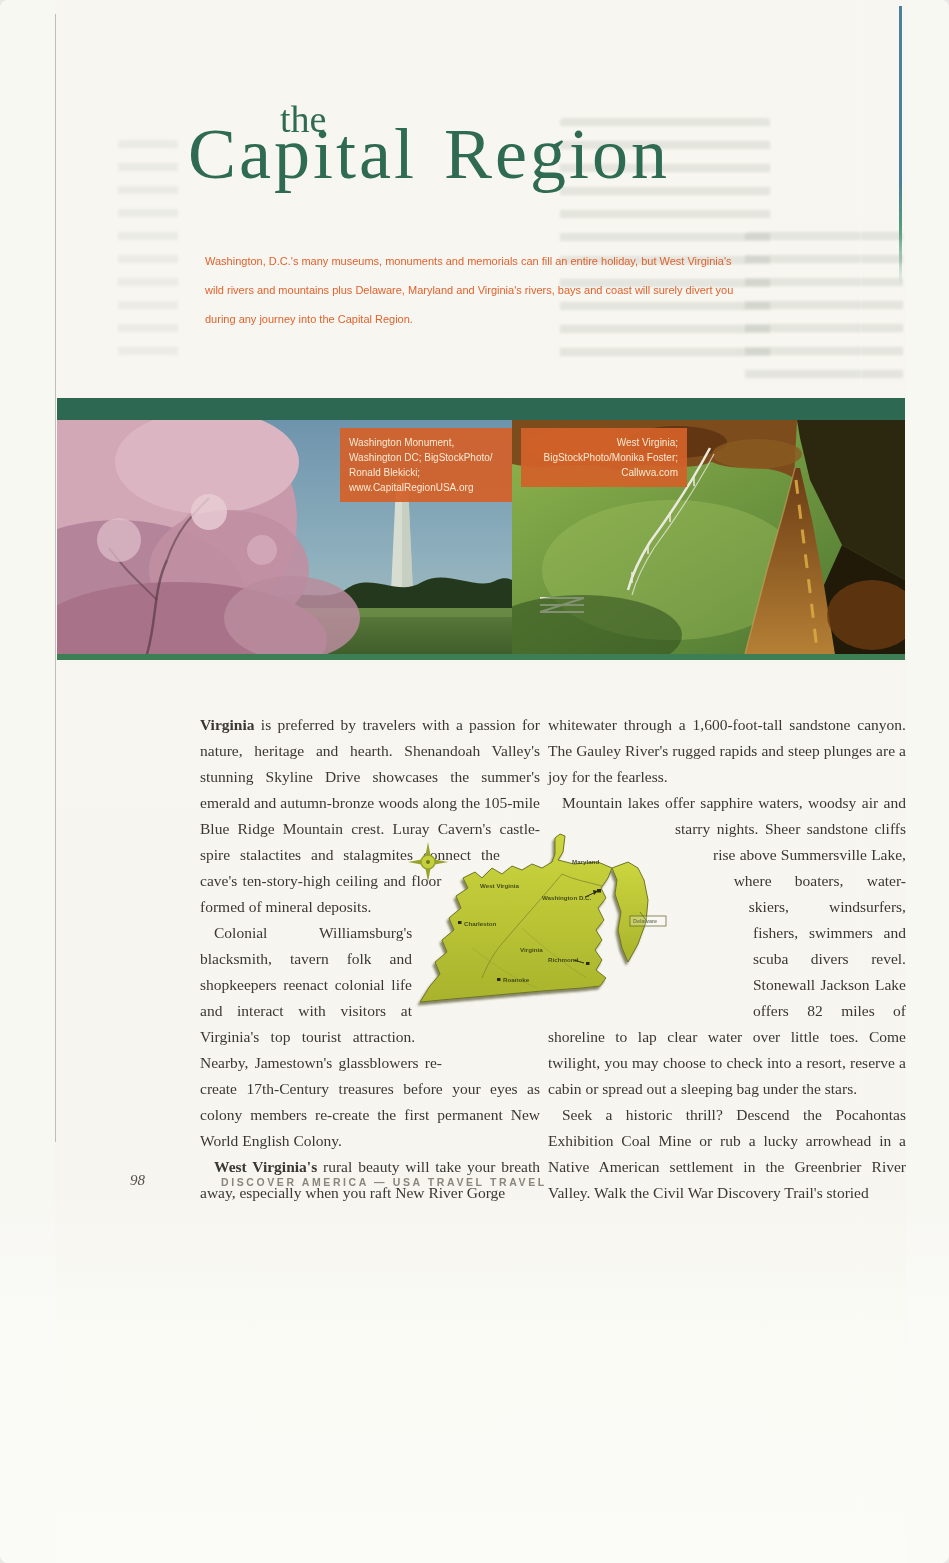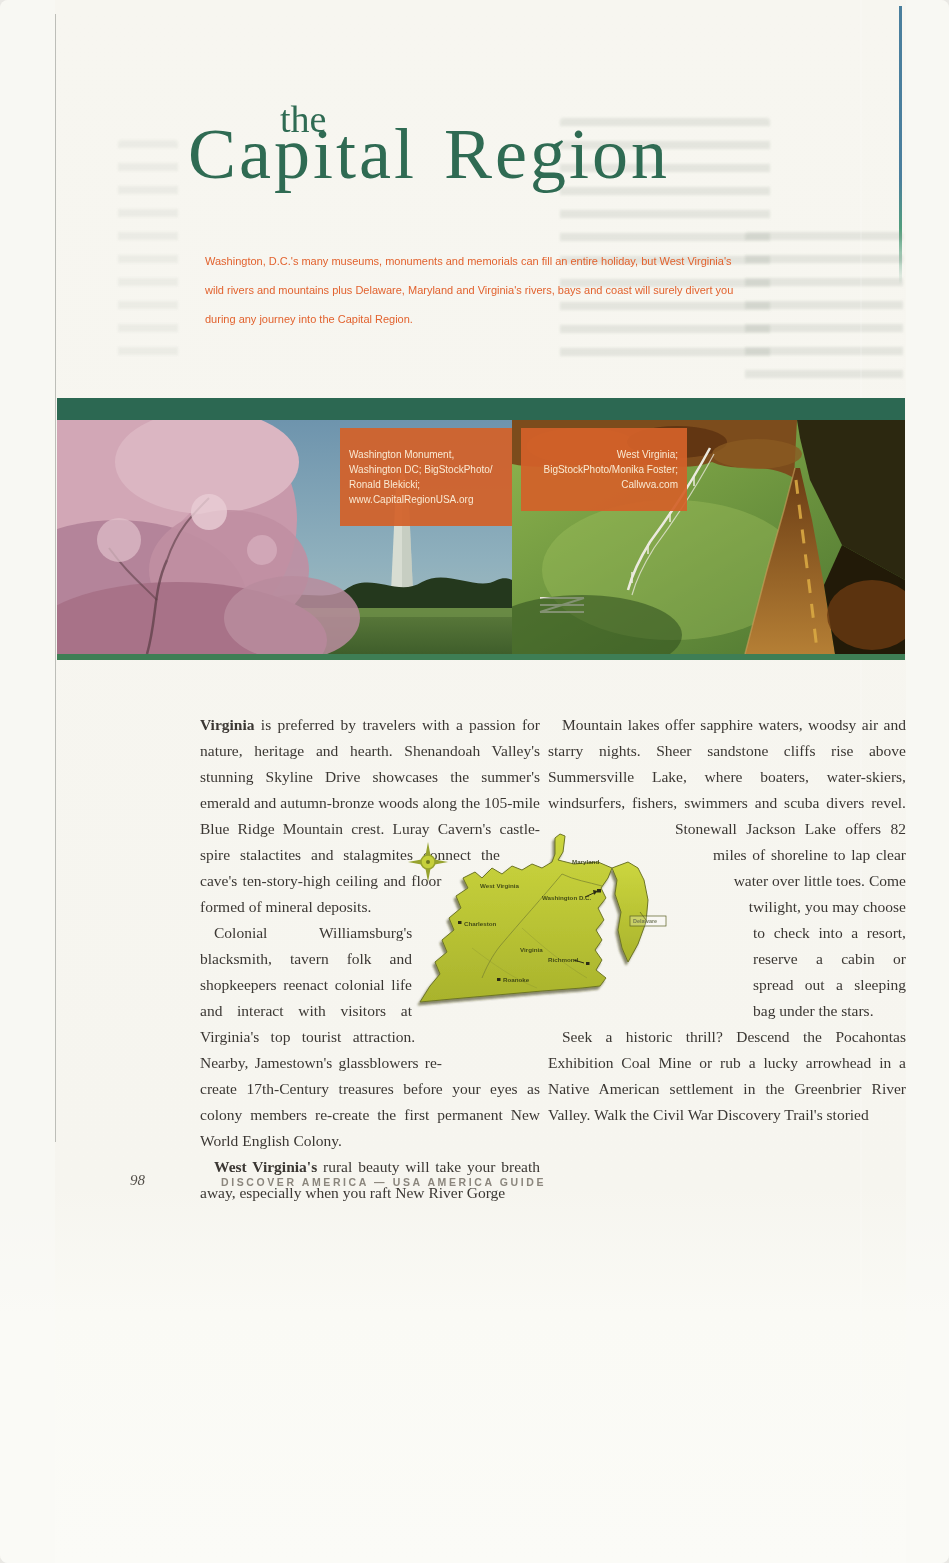--- a/index.html
+++ b/index.html
@@ -24,21 +24,21 @@
   
   .intro{position:absolute;left:205px;top:247px;width:540px;margin:0;
     font-family:"Liberation Sans",sans-serif;font-size:11px;line-height:29px;color:#e2622e;}
   
   .banner{position:absolute;left:57px;top:398px;width:848px;height:262px;background:#2c6852;}
   .strip-top{position:absolute;left:0;top:0;width:848px;height:22px;background:#2c6852;}
   .strip-bottom{position:absolute;left:0;bottom:0;width:848px;height:6px;background:#3e7e55;}
   .photo{position:absolute;top:22px;height:234px;display:block;}
   .photo.left{left:0;width:455px;}
   .photo.right{left:455px;width:393px;}
-  .caption{position:absolute;top:30px;padding:19px 9px;background:rgba(211,97,41,.93);
+  .caption{position:absolute;top:30px;padding:7px 9px;background:rgba(211,97,41,.93);
     font-family:"Liberation Sans",sans-serif;font-size:10px;line-height:1.5;color:#f9e9d2;box-sizing:border-box;}
   .caption.c1{left:283px;width:172px;text-align:left;}
   .caption.c2{left:464px;width:166px;text-align:right;}
   
   .article{position:absolute;left:200px;top:712px;width:706px;height:450px;}
   .col{position:absolute;top:0;font-size:15.5px;line-height:26px;text-align:justify;}
   .col.l{left:0;width:340px;}
   .col.r{left:348px;width:358px;}
   .col p{margin:0;}
   .col p.ind{text-indent:14px;}
@@ -162,20 +162,21 @@
 
   <section class="article">
     <div class="col l">
       <div class="spacer-l"></div>
       <p><b>Virginia</b><span> is preferred by travelers with a passion for nature, heritage and hearth. Shenandoah Valley's stunning Skyline Drive showcases the summer's emerald and autumn-bronze woods along the 105-mile Blue Ridge Mountain crest. Luray Cavern's castle-spire stalactites and stalagmites connect the cave's ten-story-high ceiling and floor formed of mineral deposits.</span></p>
       <p class="ind"><b></b><span>Colonial Williamsburg's blacksmith, tavern folk and shopkeepers reenact colonial life and interact with visitors at Virginia's top tourist attraction. Nearby, Jamestown's glassblowers re-create 17th-Century treasures before your eyes as colony members re-create the first permanent New World English Colony.</span></p>
       <p class="ind"><b>West Virginia's</b><span> rural beauty will take your breath away, especially when you raft New River Gorge</span></p>
     </div>
     <div class="col r">
       <div class="spacer-r"></div>
+      <p><b></b><span>whitewater through a 1,600-foot-tall sandstone canyon. The Gauley River's rugged rapids and steep plunges are a joy for the fearless.</span></p>
       <p class="ind"><b></b><span>Mountain lakes offer sapphire waters, woodsy air and starry nights. Sheer sandstone cliffs rise above Summersville Lake, where boaters, water-skiers, windsurfers, fishers, swimmers and scuba divers revel. Stonewall Jackson Lake offers 82 miles of shoreline to lap clear water over little toes. Come twilight, you may choose to check into a resort, reserve a cabin or spread out a sleeping bag under the stars.</span></p>
       <p class="ind"><b></b><span>Seek a historic thrill? Descend the Pocahontas Exhibition Coal Mine or rub a lucky arrowhead in a Native American settlement in the Greenbrier River Valley. Walk the Civil War Discovery Trail's storied</span></p>
     </div>
   </section>
 
   <svg class="region-map" viewBox="0 0 270 210">
     <defs>
       <linearGradient id="mapGrad" x1="0" y1="0" x2="0" y2="1">
         <stop offset="0" stop-color="#ccd63e"></stop>
           <stop offset="1" stop-color="#a9b32c"></stop>
@@ -220,16 +221,16 @@
       <path d="M183,69 L194,64" stroke="#2a2a14" stroke-width="1" fill="none"></path>
       <polygon points="196,63 191,62 192,67"></polygon>
       <path d="M172,132 L182,135" stroke="#2a2a14" stroke-width="1" fill="none"></path>
       <rect x="228" y="88" width="36" height="10" fill="rgba(255,255,255,0.25)" stroke="#5a5f22" stroke-width=".7"></rect>
       <path d="M244,92 L238,84" stroke="#5a5f22" stroke-width=".7" fill="none"></path>
     </g>
   </svg>
 
   <footer class="footer">
     <span class="pageno">98</span>
-    <span class="pub">DISCOVER AMERICA — USA AMERICA GUIDE</span>
+    <span class="pub">DISCOVER AMERICA — USA TRAVEL TRAVEL</span>
   </footer>
 
 </div>
 
 </body></html>

